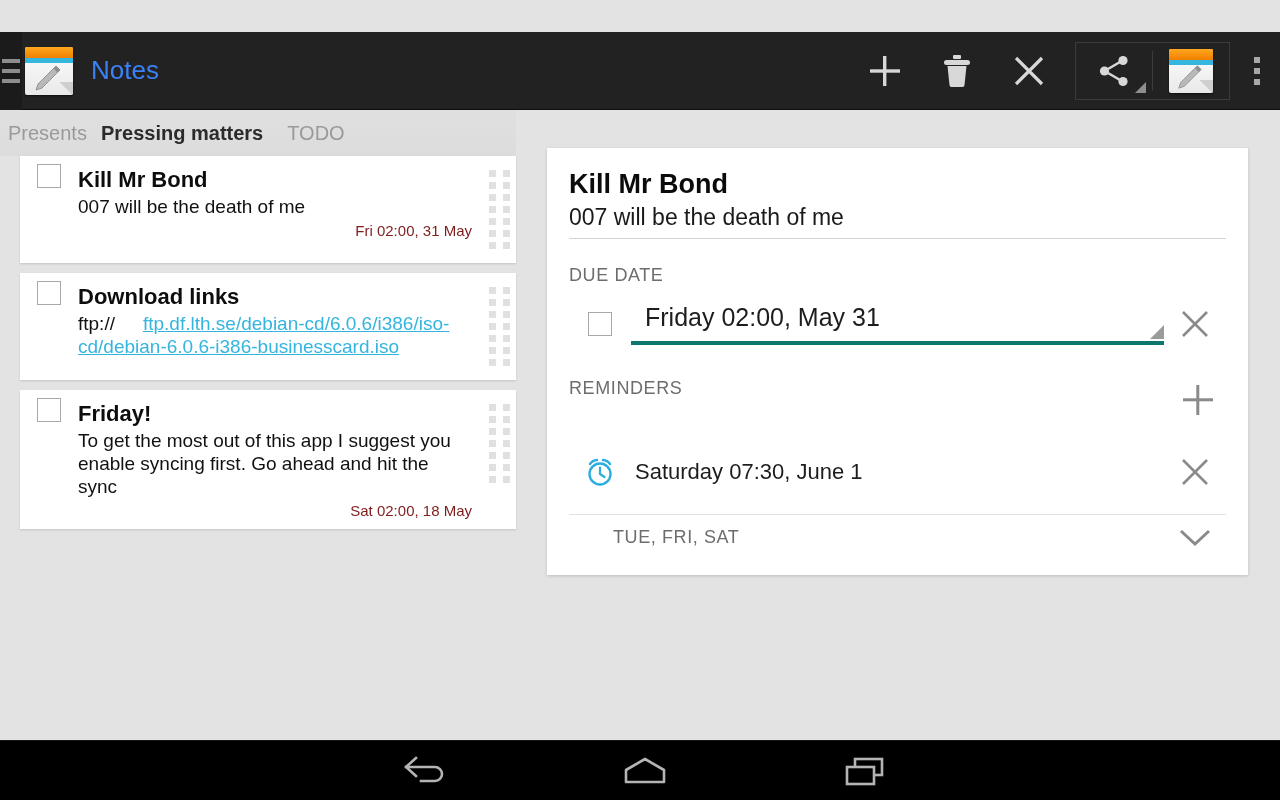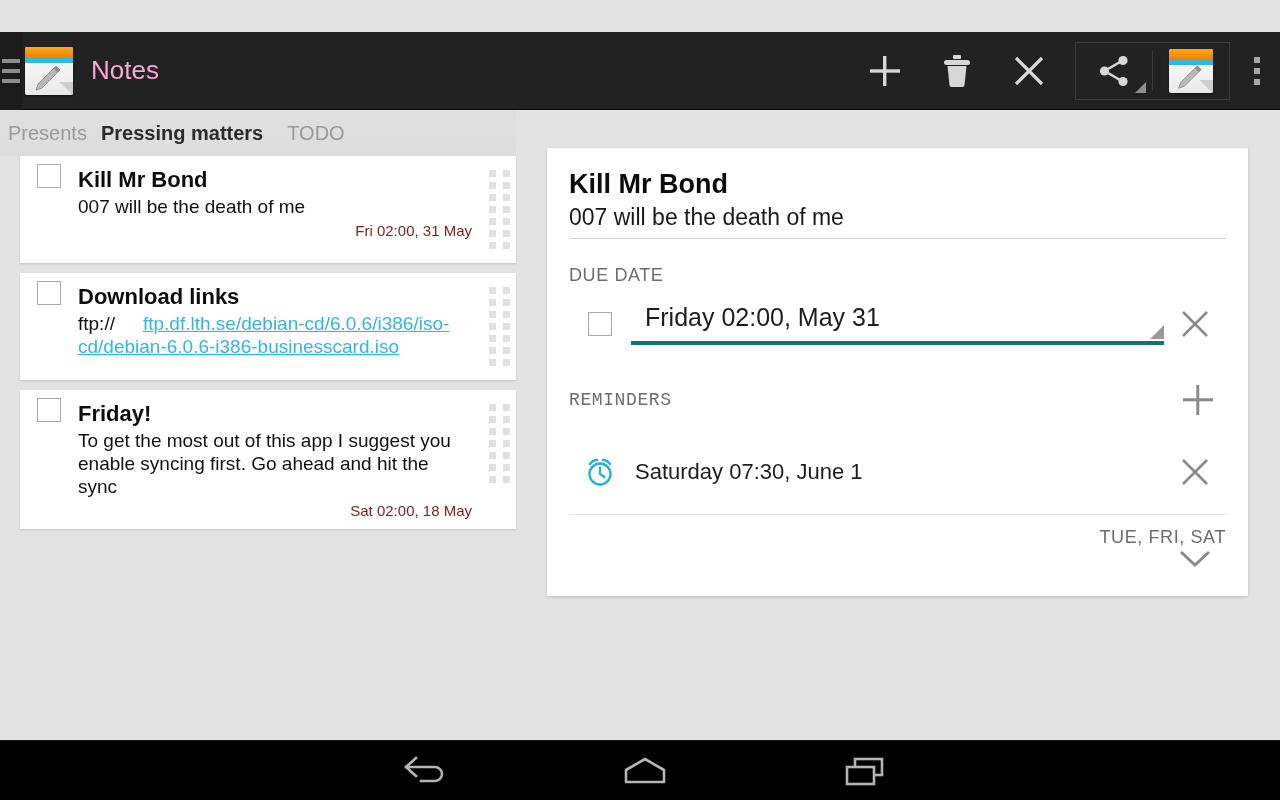--- a/index.html
+++ b/index.html
@@ -38,21 +38,21 @@
     border-radius:2px; overflow:hidden;
     background:linear-gradient(180deg,#fdfdfd 0%,#e9e9e9 100%);
     box-shadow:0 1px 2px rgba(0,0,0,.6);
   }
   .app-icon .band-o{ position:absolute; top:0; left:0; right:0; height:11px;
     background:linear-gradient(180deg,#ffa81f 0%,#f07f00 100%); }
   .app-icon .band-c{ position:absolute; top:11px; left:0; right:0; height:5px; background:#35b6dd; }
   .app-icon .pencil{ position:absolute; left:7px; top:17px; }
   .app-icon .fold{ position:absolute; right:0; bottom:0; width:13px; height:13px;
     background:linear-gradient(225deg,#cfcfcf 0%,#cfcfcf 50%,transparent 50%); }
-  .ab-title{ color:#f9a8d4; font-size:26px; margin-left:18px; font-weight:400; }
+  .ab-title{ color:#3b82f6; font-size:26px; margin-left:18px; font-weight:400; }
 
   .ab-actions{ margin-left:auto; display:flex; align-items:center; height:78px; }
   .ab-btn{
     width:72px; height:78px; display:flex; align-items:center; justify-content:center;
   }
   .ab-group{
     display:flex; align-items:center; height:58px; margin:0 4px 0 10px;
     border:1px solid #3b3b3b;
   }
   .ab-group .ab-btn{ width:76px; height:56px; position:relative; }
@@ -111,30 +111,30 @@
 
   .due-row{ margin-top:10px; }
   .due-cb{ width:62px; display:flex; justify-content:center; flex:none; }
   .due-cb .cbox{ width:24px;height:24px; }
   .due-field{ flex:1; position:relative; padding:0 0 9px 14px; border-bottom:4px solid #0f766e; }
   .due-text{ font-size:25px; color:#1d1d1d; }
   .due-tri{ position:absolute; right:0; bottom:2px; width:0;height:0;
     border-left:14px solid transparent; border-bottom:14px solid #9b9b9b; }
   .x-btn{ width:62px; height:56px; display:flex; align-items:center; justify-content:center; flex:none; }
 
-  .rem-head{ display:flex; align-items:center; margin-top:26px;font-family:Liberation Mono, monospace; }
+  .rem-head{ display:flex; margin-top:26px; }
   .rem-head .sec-label{ margin-top:0; }
   .plus-btn{ margin-left:auto; width:56px; height:44px; display:flex; align-items:center; justify-content:center; }
 
   .rem-row{ display:flex; align-items:center; margin-top:22px; }
   .rem-icon{ width:62px; display:flex; justify-content:center; flex:none; }
   .rem-text{ flex:1; font-size:22px; color:#1d1d1d; padding-left:4px; }
 
   .rep-divider{ height:1px; background:#e2e2e2; margin-top:14px; }
-  .rep-row{ display:flex; align-items:flex-end; padding-top:12px;flex-direction:column; }
+  .rep-row{ display:flex; align-items:flex-start; padding-top:12px; }
   .rep-text{ font-size:18px; color:#6d6d6d; letter-spacing:.6px; padding-left:44px; }
   .rep-chev{ margin-left:auto; width:62px; display:flex; align-items:center; justify-content:center; }
 
   
   .navbar{
     position:absolute; bottom:0; left:0; width:1280px; height:60px;
     background:#000; display:flex; align-items:center;
     border-top:1px solid #171717;
   }
   .nav-btn{ width:190px; height:60px; display:flex; align-items:center; justify-content:center; }

